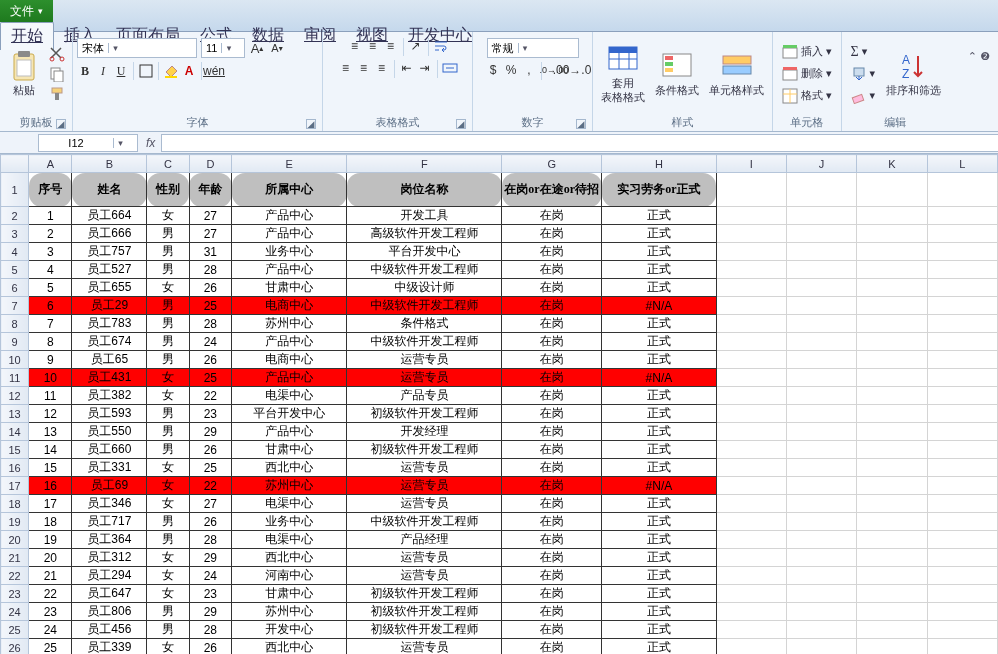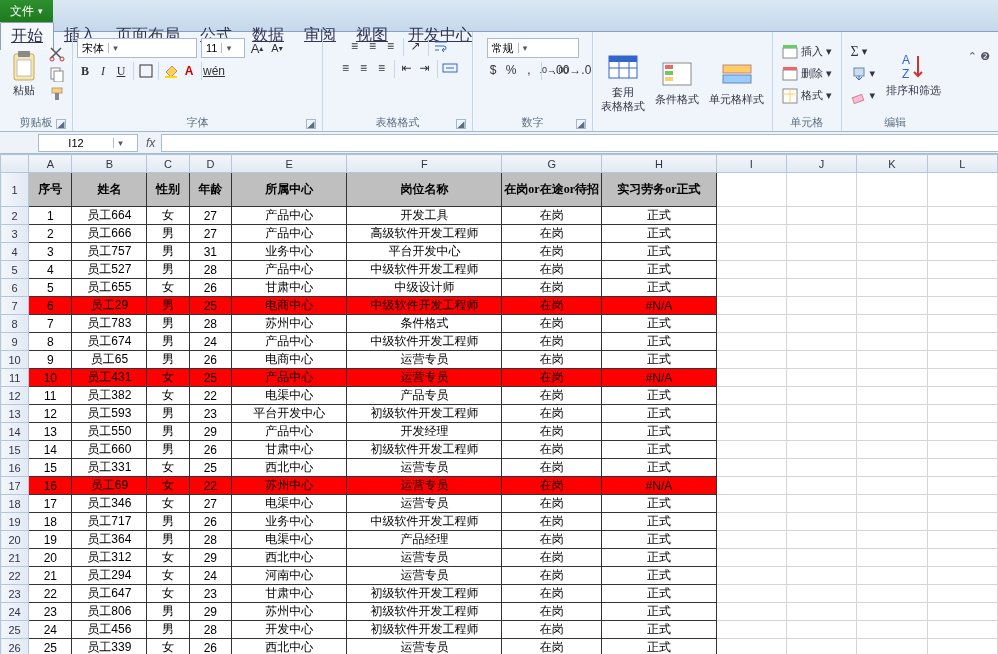--- a/index.html
+++ b/index.html
@@ -47,21 +47,21 @@
 
 
 .gridwrap { position: relative; height: 509px; overflow: auto; }
 table.sheet { border-collapse: collapse; table-layout: fixed; }
 .colhdr th { background: linear-gradient(#f3f6fb,#e1e9f3); border: 1px solid #b5c5da; font-weight: normal; color: #334; font-size: 11px; height: 18px; text-align: center; }
 .corner { width: 30px; background: #e1e9f3; border: 1px solid #b5c5da; }
 .rowhdr { background: linear-gradient(90deg,#f3f6fb,#e1e9f3); border: 1px solid #b5c5da; text-align: center; font-size: 11px; color: #334; width: 30px; }
 td.cell { border: 1px solid #c7c7c7; height: 17px; font-size: 12px; text-align: center; padding: 0 2px; white-space: nowrap; overflow: hidden; background: #fff; }
 tr.hdr td.cell { background: #bfbfbf; font-weight: bold; font-family: SimSun; border: 1px solid #333; }
 tr.hdr { height: 34px; }
-tr.hdr td.cell { height: 30px; line-height: 1.2; }
+tr.hdr td.cell { height: 30px; line-height: 1.2; border-radius: 13px; }
 tr.red td.cell { background: #ff0000; color: #000; }
 .datablock td.cell { border: 1px solid #333; }
 td.empty { border: 1px solid #d4d4d4; background: #fff; }
 
 
 .cA{width:45px}.cB{width:78px}.cC{width:44px}.cD{width:44px}.cE{width:120px}.cF{width:160px}.cG{width:92px}.cH{width:118px}
 .cX{width:78px}
 </style>
 </head>
 <body>
@@ -235,20 +235,21 @@
         <span class="lbl">条件格式</span>
       </div>
       <div class="big-btn">
         <svg viewBox="0 0 32 32">
             <rect x="2" y="6" width="28" height="8" fill="#fc6" stroke="#b88"></rect>
             <rect x="2" y="16" width="28" height="8" fill="#9cf" stroke="#68a"></rect>
           </svg>
         <span class="lbl">单元格样式</span>
       </div>
     </div>
+    <div class="group-label"><span>样式</span></div>
   </div>
 
   <div class="group">
     <div class="group-body">
       <div class="small-col" style="gap:4px;padding:4px 2px">
         <span class="small-btn"><svg viewBox="0 0 16 16">
               <rect x="1" y="4" width="14" height="10" fill="#fff" stroke="#888"></rect>
               <rect x="1" y="1" width="14" height="3" fill="#6c6"></rect>
             </svg><span>插入</span> ▾</span>
         <span class="small-btn"><svg viewBox="0 0 16 16">

